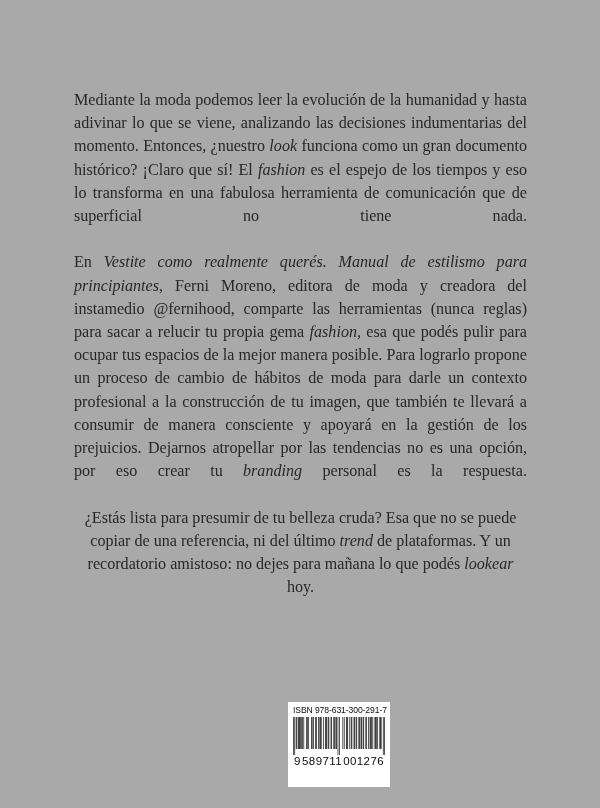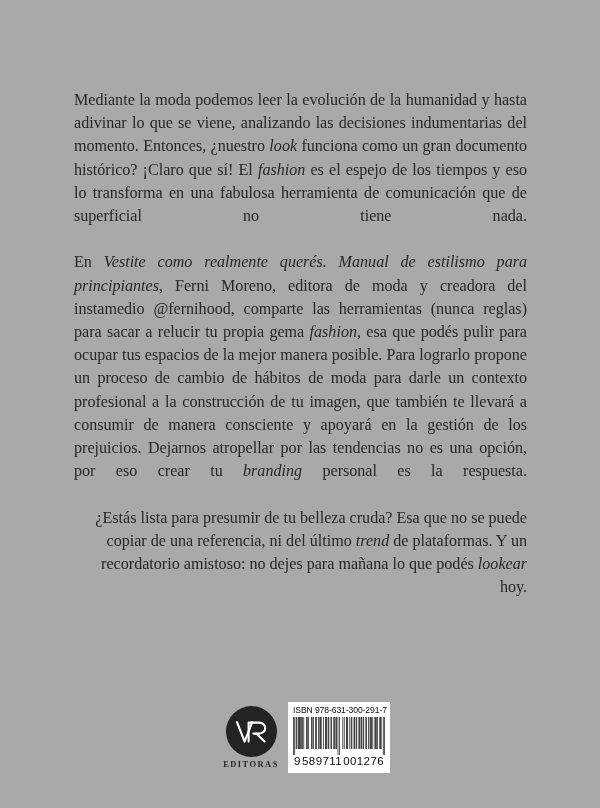--- a/index.html
+++ b/index.html
@@ -30,21 +30,21 @@
     color: #272727;
     font-size: 16.1px;
     line-height: 23.2px;
     text-align: justify;
     text-justify: inter-word;
   }
   .blurb p {
     margin: 0;
   }
   .blurb p:last-child {
-    text-align: right;
+    text-align: center;
   }
   .blurb em {
     font-style: italic;
   }
   
   .blurb p::after {
     content: "";
     display: inline-block;
     width: 100%;
   }
@@ -90,21 +90,21 @@
     letter-spacing: 1.5px;
     color: #232323;
     font-family: "Liberation Serif", "DejaVu Serif", serif;
   }
 
   .barcode-box {
     position: absolute;
     left: 288px;
     top: 2px;
     width: 102px;
-    height: 71px;
+    height: 85px;
     background: #ffffff;
     box-sizing: border-box;
     padding: 3px 5px 3px 5px;
   }
   .isbn-label {
     font-family: "Liberation Sans", "DejaVu Sans", sans-serif;
     font-size: 8.6px;
     color: #0d0d0d;
     text-align: center;
     letter-spacing: -0.1px;
@@ -135,32 +135,20 @@
 <div class="back-cover">
 
   <div class="blurb">
       <p><span>Mediante la moda podemos leer la evolución de la humanidad y hasta adivinar lo que se viene, analizando las decisiones indumentarias del momento. Entonces, ¿nuestro </span><em>look</em><span> funciona como un gran documento histórico? ¡Claro que sí! El </span><em>fashion</em><span> es el espejo de los tiempos y eso lo transforma en una fabulosa herramienta de comunicación que de superficial no tiene nada.</span></p>
       <p><span>En </span><em>Vestite como realmente querés. Manual de estilismo para principiantes</em><span>, Ferni Moreno, editora de moda y creadora del instamedio @fernihood, comparte las herramientas (nunca reglas) para sacar a relucir tu propia gema </span><em>fashion,</em><span> esa que podés pulir para ocupar tus espacios de la mejor manera posible. Para lograrlo propone un proceso de cambio de hábitos de moda para darle un contexto profesional a la construcción de tu imagen, que también te llevará a consumir de manera consciente y apoyará en la gestión de los prejuicios. Dejarnos atropellar por las tendencias no es una opción, por eso crear tu </span><em>branding</em><span> personal es la respuesta.</span></p>
       <p class="no-stretch"><span>¿Estás lista para presumir de tu belleza cruda? Esa que no se puede copiar de una referencia, ni del último </span><em>trend</em><span> de plataformas. Y un recordatorio amistoso: no dejes para mañana lo que podés </span><em>lookear</em><span> hoy.</span></p>
     </div>
 
   <div class="footer">
 
-    <div class="publisher-logo">
-      <div class="logo-circle">
-        <svg width="34" height="26" viewBox="0 0 34 26" aria-hidden="true">
-          <g fill="none" stroke="#ffffff" stroke-width="2.1" stroke-linecap="round" stroke-linejoin="round">
-            <path d="M3 3.2 L10.6 22.6 L18.2 3.2"></path>
-            <path d="M14.6 22.6 L14.6 3.6 C14.6 3.6 22.5 3.6 24.8 3.6 C29.1 3.6 31.2 6.2 31.2 9.2 C31.2 12.3 28.8 14.6 24.6 14.6 L19.4 14.6"></path>
-            <path d="M22.2 14.6 L30.6 22.6"></path>
-          </g>
-        </svg>
-      </div>
-      <div class="publisher-name">EDITORAS</div>
-    </div>
 
     <div class="barcode-box">
       <div class="isbn-label">ISBN 978-631-300-291-7</div>
       <svg class="barcode-bars" viewBox="0 0 132 38" preserveAspectRatio="none">
         <g id="bars-group" fill="#0d0d0d">
             <rect x="0.000" y="0" width="1.000" height="38"></rect>
             <rect x="2.000" y="0" width="1.000" height="38"></rect>
             <rect x="4.000" y="0" width="1.000" height="32"></rect>
             <rect x="5.000" y="0" width="1.000" height="32"></rect>
             <rect x="7.000" y="0" width="1.000" height="32"></rect>

